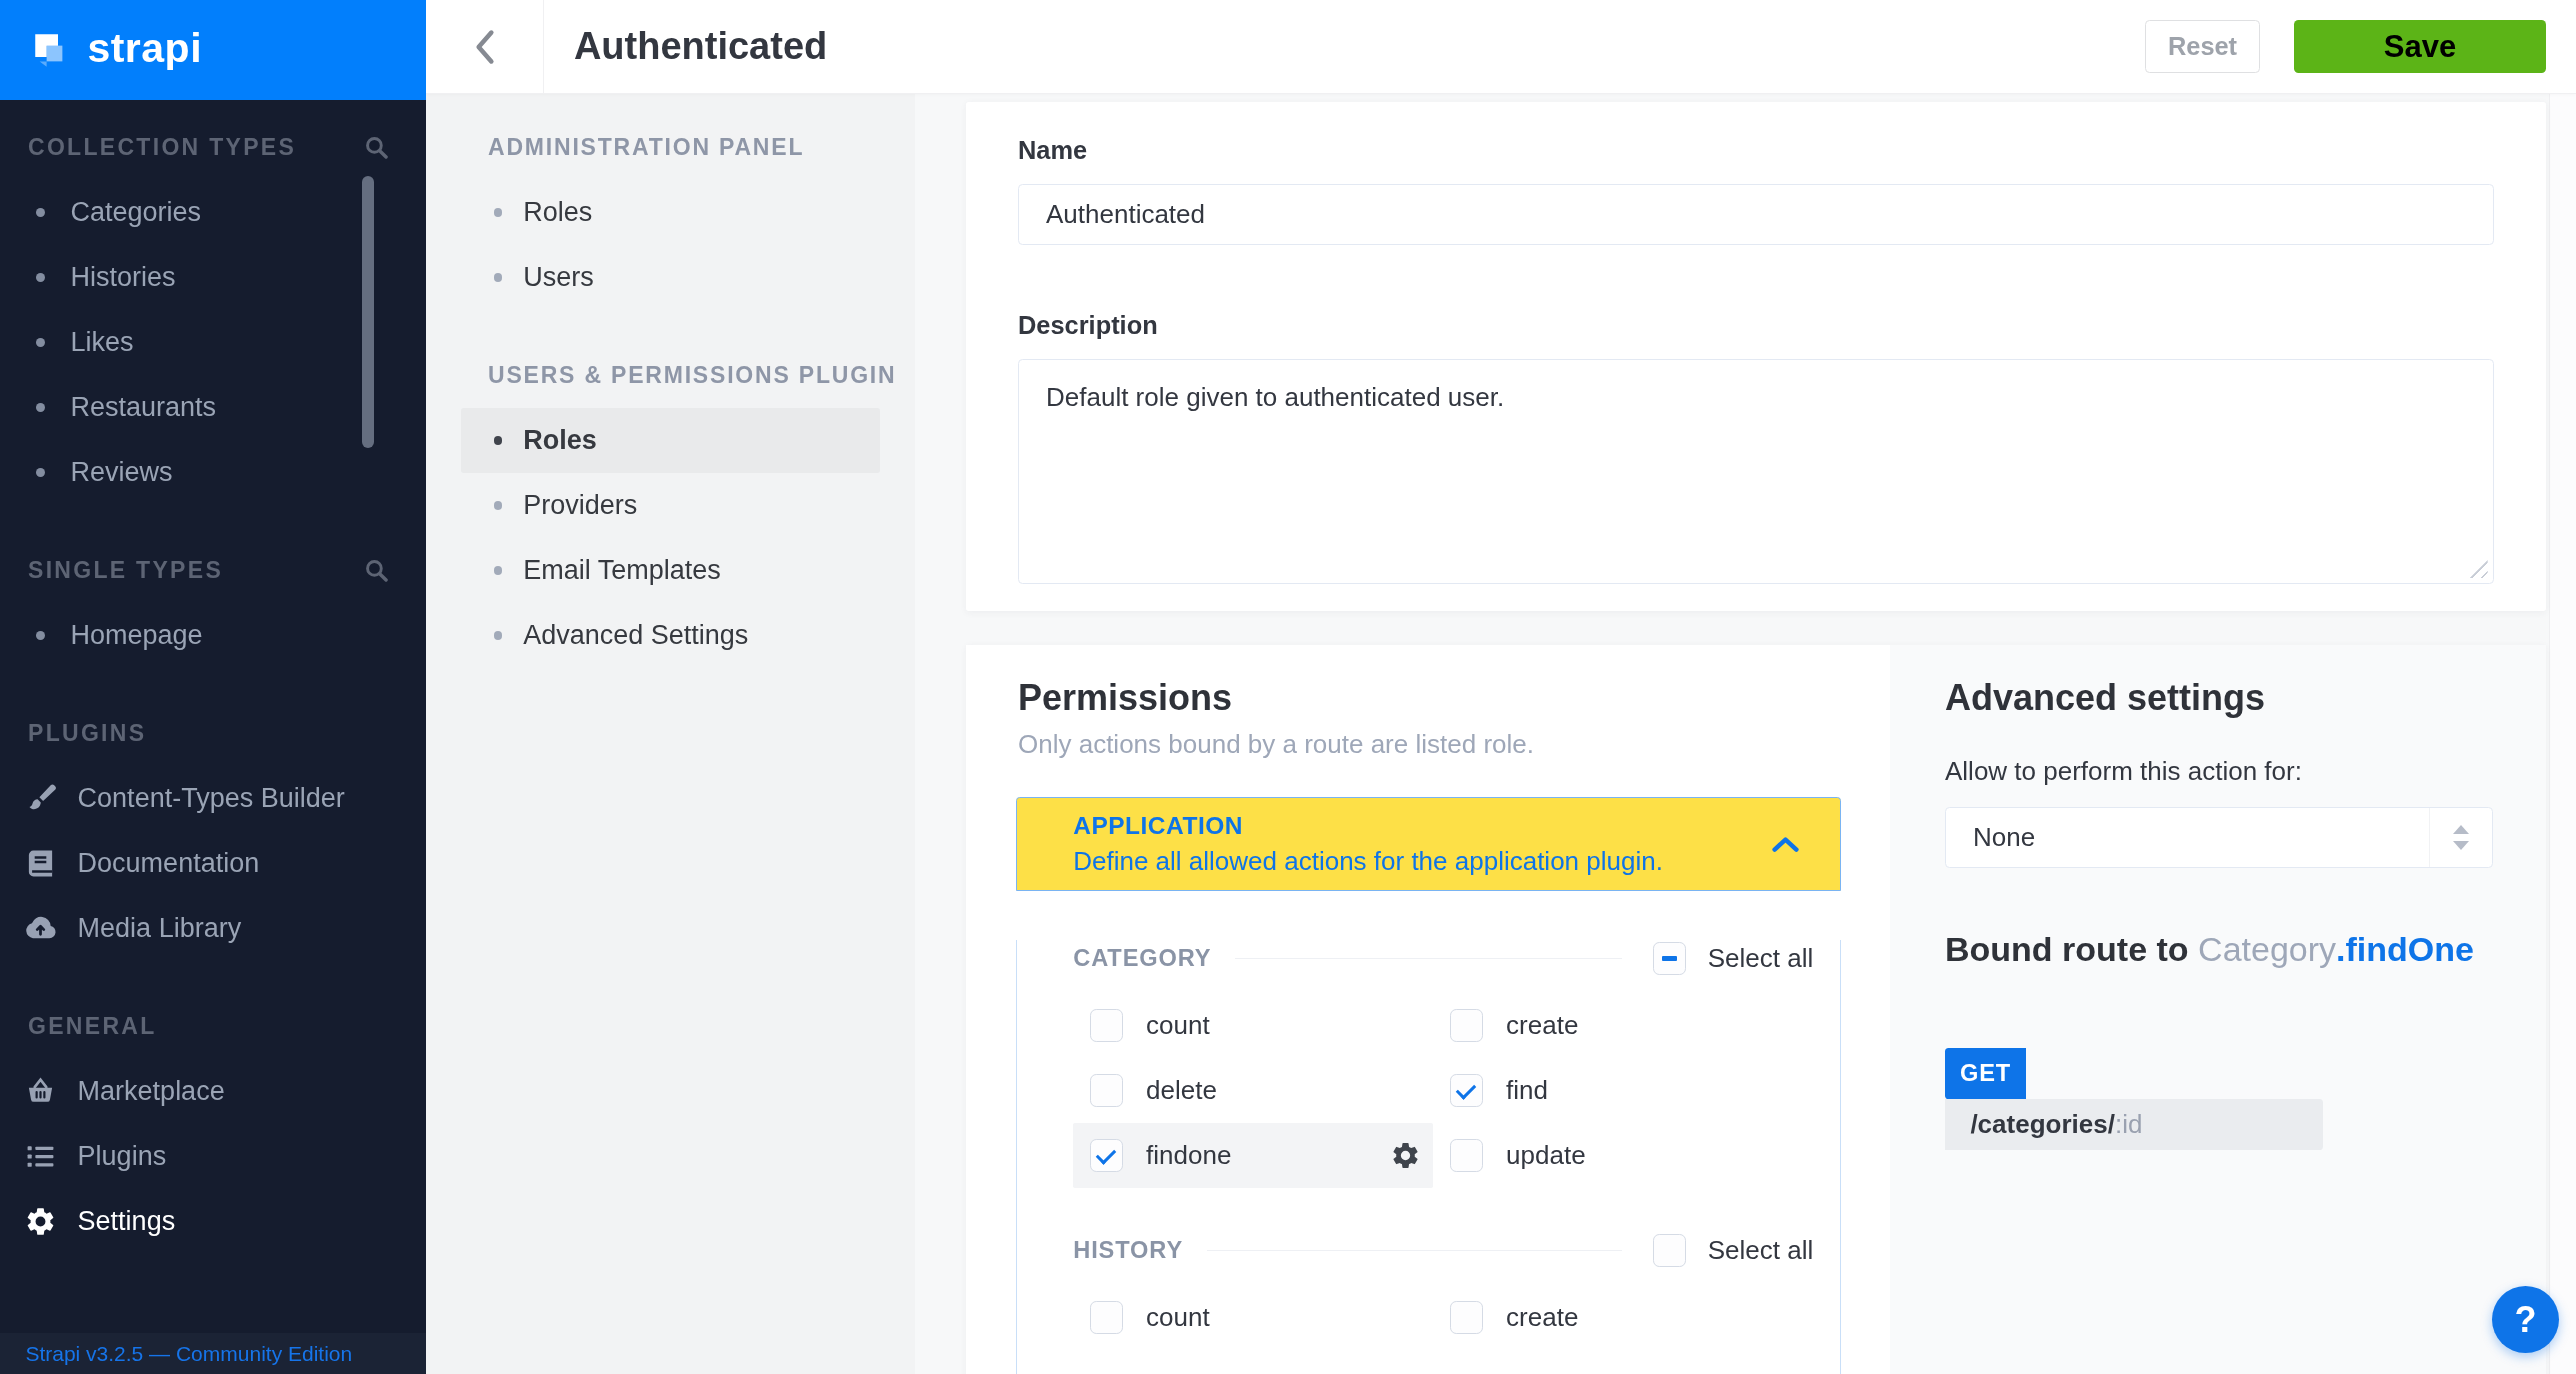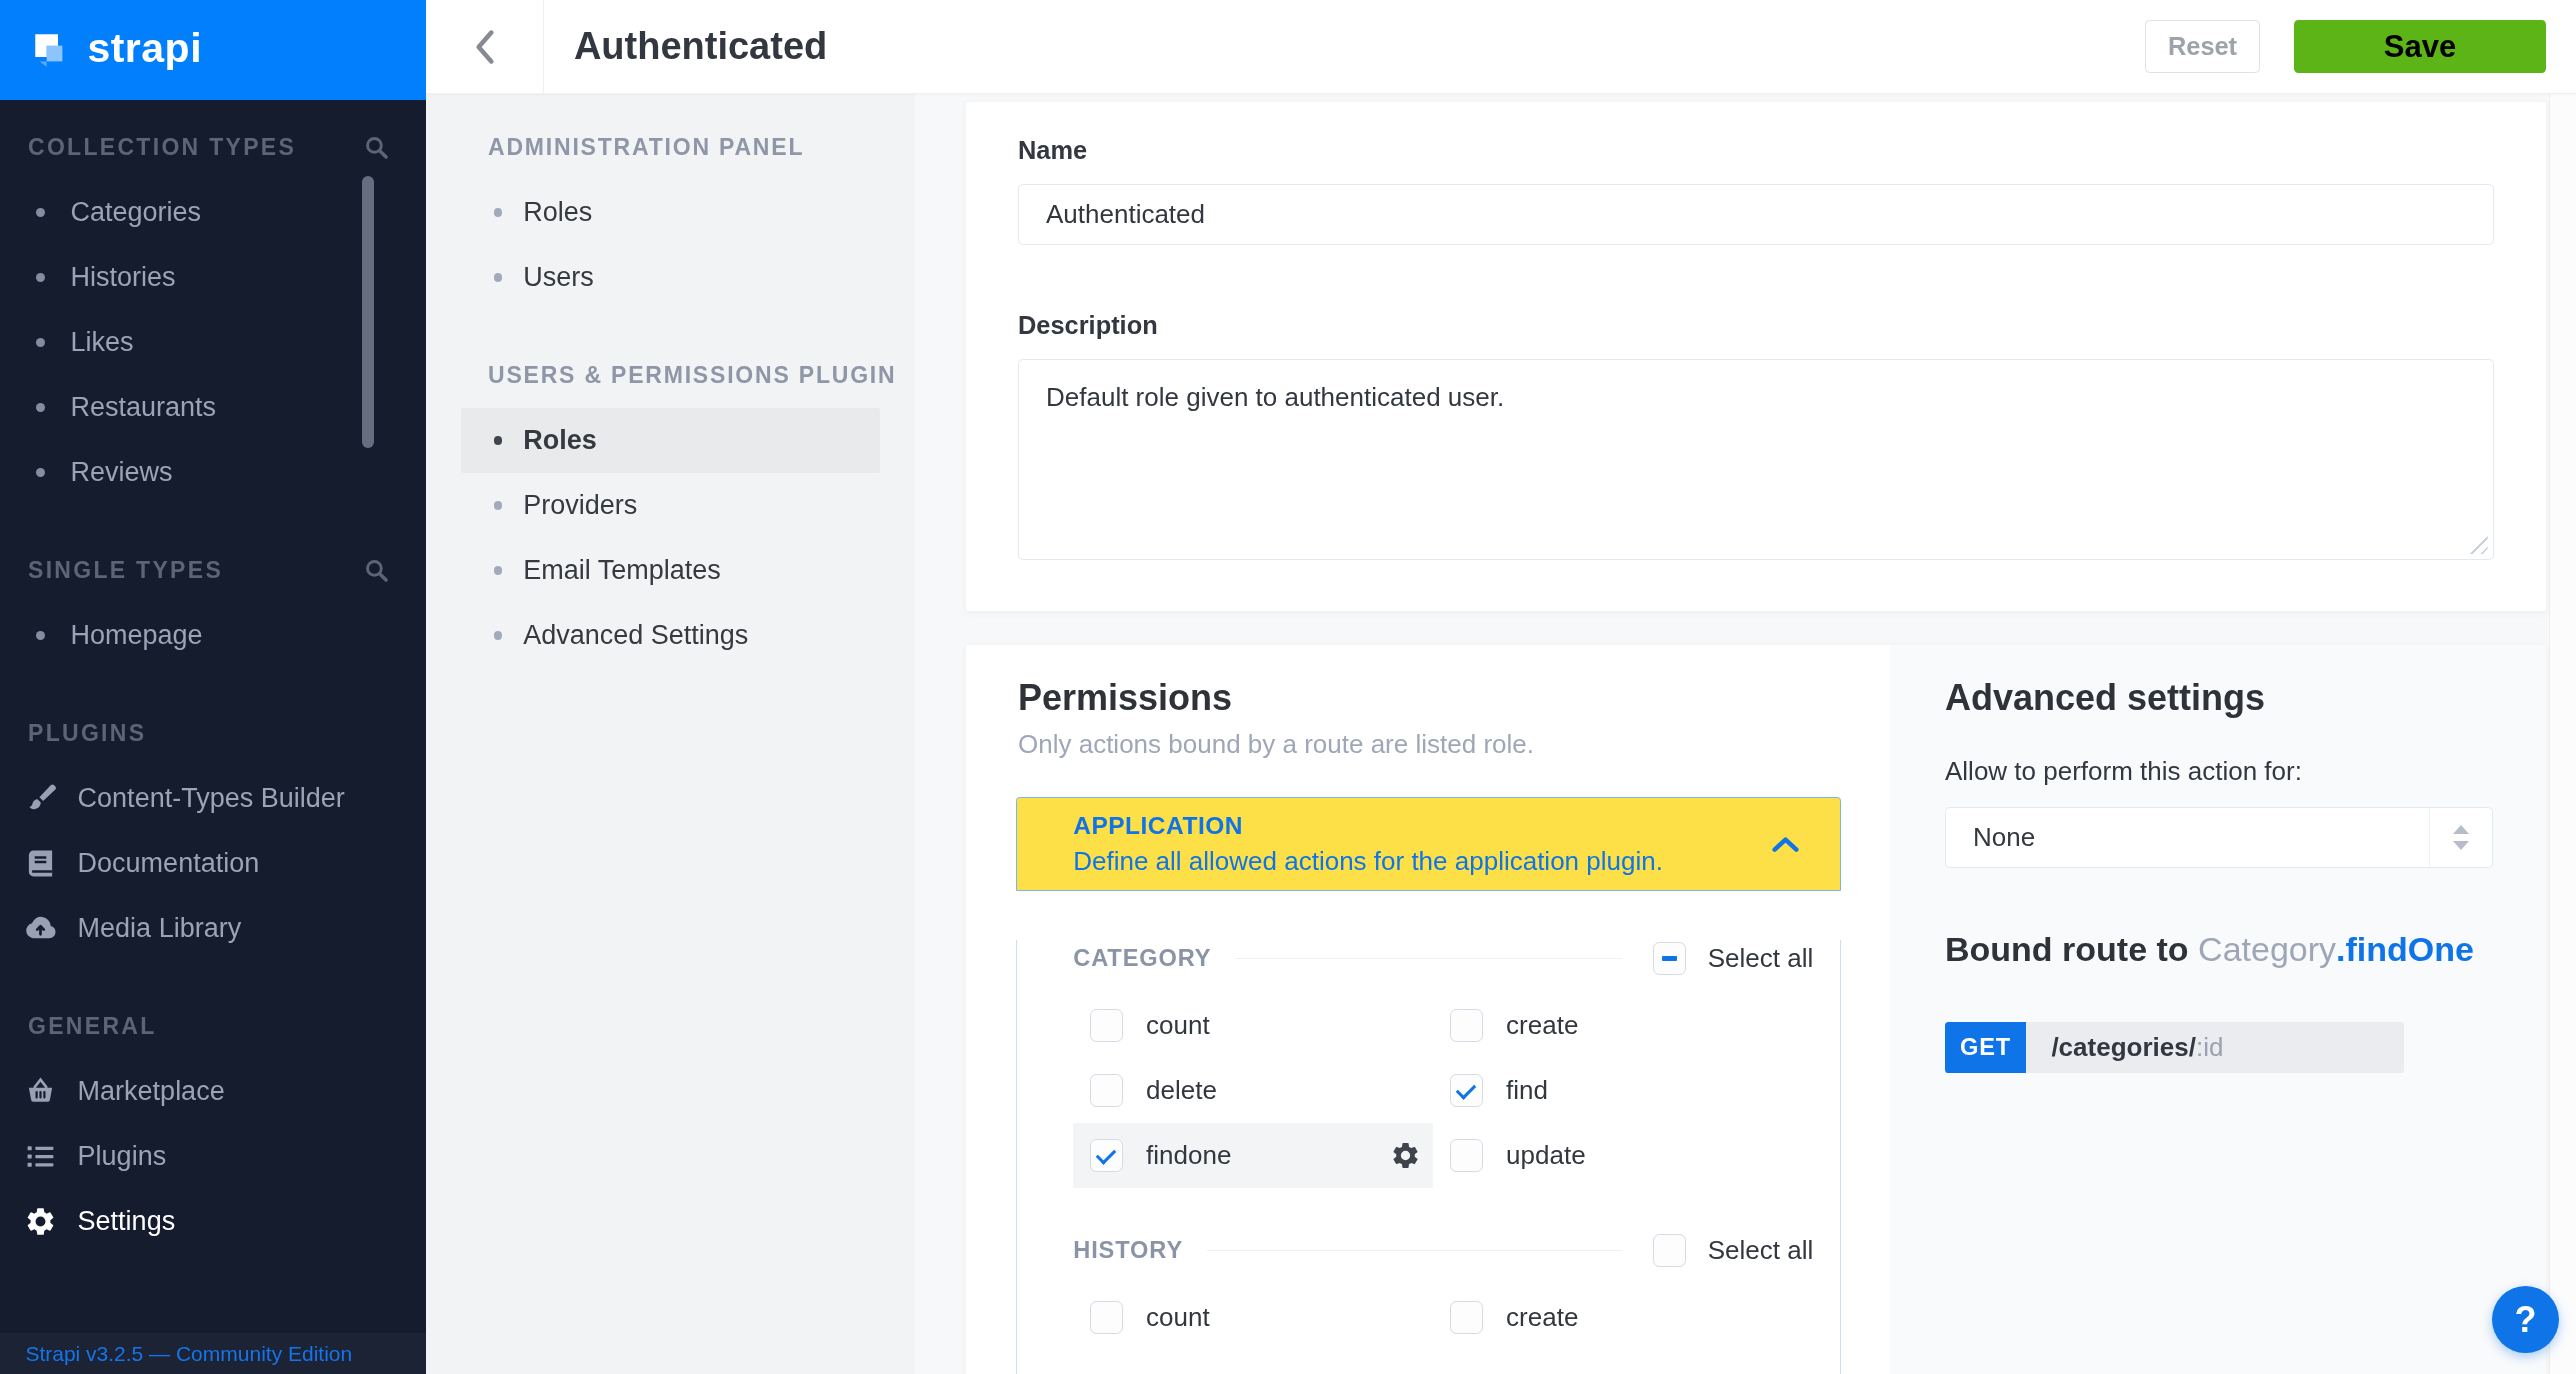--- a/index.html
+++ b/index.html
@@ -48,21 +48,21 @@
 
   
   .main { position:absolute; left:915px; top:94px; right:0; bottom:0; background:#f7f8f9; z-index:1; }
   .scroll-track { position:absolute; right:0; top:0; bottom:0; width:27px; background:#fcfcfd; border-left:0.9px solid #efeff1; }
 
   .card-top { position:absolute; left:51px; top:8.2px; width:1580px; height:509px; background:#fff; border-radius:2.7px; box-shadow:0 1.8px 7.3px rgba(53,64,82,.05); padding:33px 52px 0 52px; }
   .field-label { font-size:25.4px; font-weight:600; color:#333740; line-height:31px; }
   .text-input { display:block; width:100%; height:61px; margin-top:18px; border:1.8px solid #e3e9f3; border-radius:4.5px; background:#fff; font-family:inherit; font-size:26px; color:#333740; padding:0 27px; outline:none; }
   .desc-label { margin-top:65px; }
   .textarea-wrap { position:relative; margin-top:18px; }
-  .text-area { display:block; width:100%; height:201px; border:1.8px solid #e3e9f3; border-radius:4.5px; background:#fff; font-family:inherit; font-size:26px; color:#333740; padding:22px 27px; resize:none; outline:none; }
+  .text-area { display:block; width:100%; height:225px; border:1.8px solid #e3e9f3; border-radius:4.5px; background:#fff; font-family:inherit; font-size:26px; color:#333740; padding:22px 27px; resize:none; outline:none; }
   .resize-grip { position:absolute; right:6.3px; bottom:6.3px; width:18px; height:18px; background:repeating-linear-gradient(135deg, transparent 0 5.4px, #c8cdd6 5.4px 7.3px); clip-path:polygon(100% 0, 100% 100%, 0 100%); }
 
   .content-row { position:absolute; left:51px; top:551px; width:1580px; height:889px; display:flex; box-shadow:0 1.8px 7.3px rgba(53,64,82,.05); border-radius:2.7px 2.7px 0 0; }
   .perm-col { width:924px; background:#fff; padding:31px 0 0 52px; }
   .adv-col { flex:1; background:#f9fafb; padding:31px 53px 0 55px; }
 
   .panel-title { font-size:36px; font-weight:600; color:#2f3239; line-height:44px; }
   .panel-sub { font-size:26px; color:#9ea7b8; margin-top:7.3px; line-height:34px; }
 
   .plugin-box { margin:36px 49px 0 -1.8px; width:825px; }
@@ -93,21 +93,21 @@
   .adv-select { margin-top:20px; width:548px; height:61px; background:#fff; border:1.8px solid #e3e9f3; border-radius:4.5px; display:flex; align-items:center; padding-left:27px; font-size:26px; color:#333740; cursor:pointer; }
   .sel-arrows { margin-left:auto; width:63px; height:100%; border-left:0.9px solid #f1f2f4; display:flex; flex-direction:column; align-items:center; justify-content:center; gap:7.3px; }
   .tri-up { width:0; height:0; border-left:8.2px solid transparent; border-right:8.2px solid transparent; border-bottom:9px solid #b6bcc8; }
   .tri-down { width:0; height:0; border-left:8.2px solid transparent; border-right:8.2px solid transparent; border-top:9px solid #b6bcc8; }
 
   .bound-title { margin-top:62px; font-size:34px; }
   .bound-title .prefix { font-weight:600; color:#2f3239; }
   .bound-title .ctrl { color:#9ea7b8; }
   .bound-title .action { color:#0e74e8; font-weight:bold; }
 
-  .route-row { margin-top:53px; display:flex; }
+  .route-row { margin-top:79px; display:flex;flex-direction:column; }
   .route-badge { width:81px; height:51px; background:#0e74e8; border-radius:3.6px 0 0 3.6px; color:#fff; font-size:23.6px; font-weight:bold; letter-spacing:0.9px; display:flex; align-items:center; justify-content:center; }
   .route-path { width:378px; height:51px; background:#eaecef; border-radius:0 3.6px 3.6px 0; display:flex; align-items:center; padding-left:25.4px; font-size:26px; }
   .route-path .p-bold { font-weight:bold; color:#333740; }
   .route-path .p-param { color:#9aa1b0; }
 
   .help-fab { position:absolute; left:2492px; top:1286px; width:67px; height:67px; border-radius:50%; background:#0e74e8; color:#fff; font-size:36px; font-weight:bold; display:flex; align-items:center; justify-content:center; box-shadow:0 3.6px 11px rgba(14,116,232,.35); cursor:pointer; z-index:6; }
 </style>
 </head>
 <body>
 

